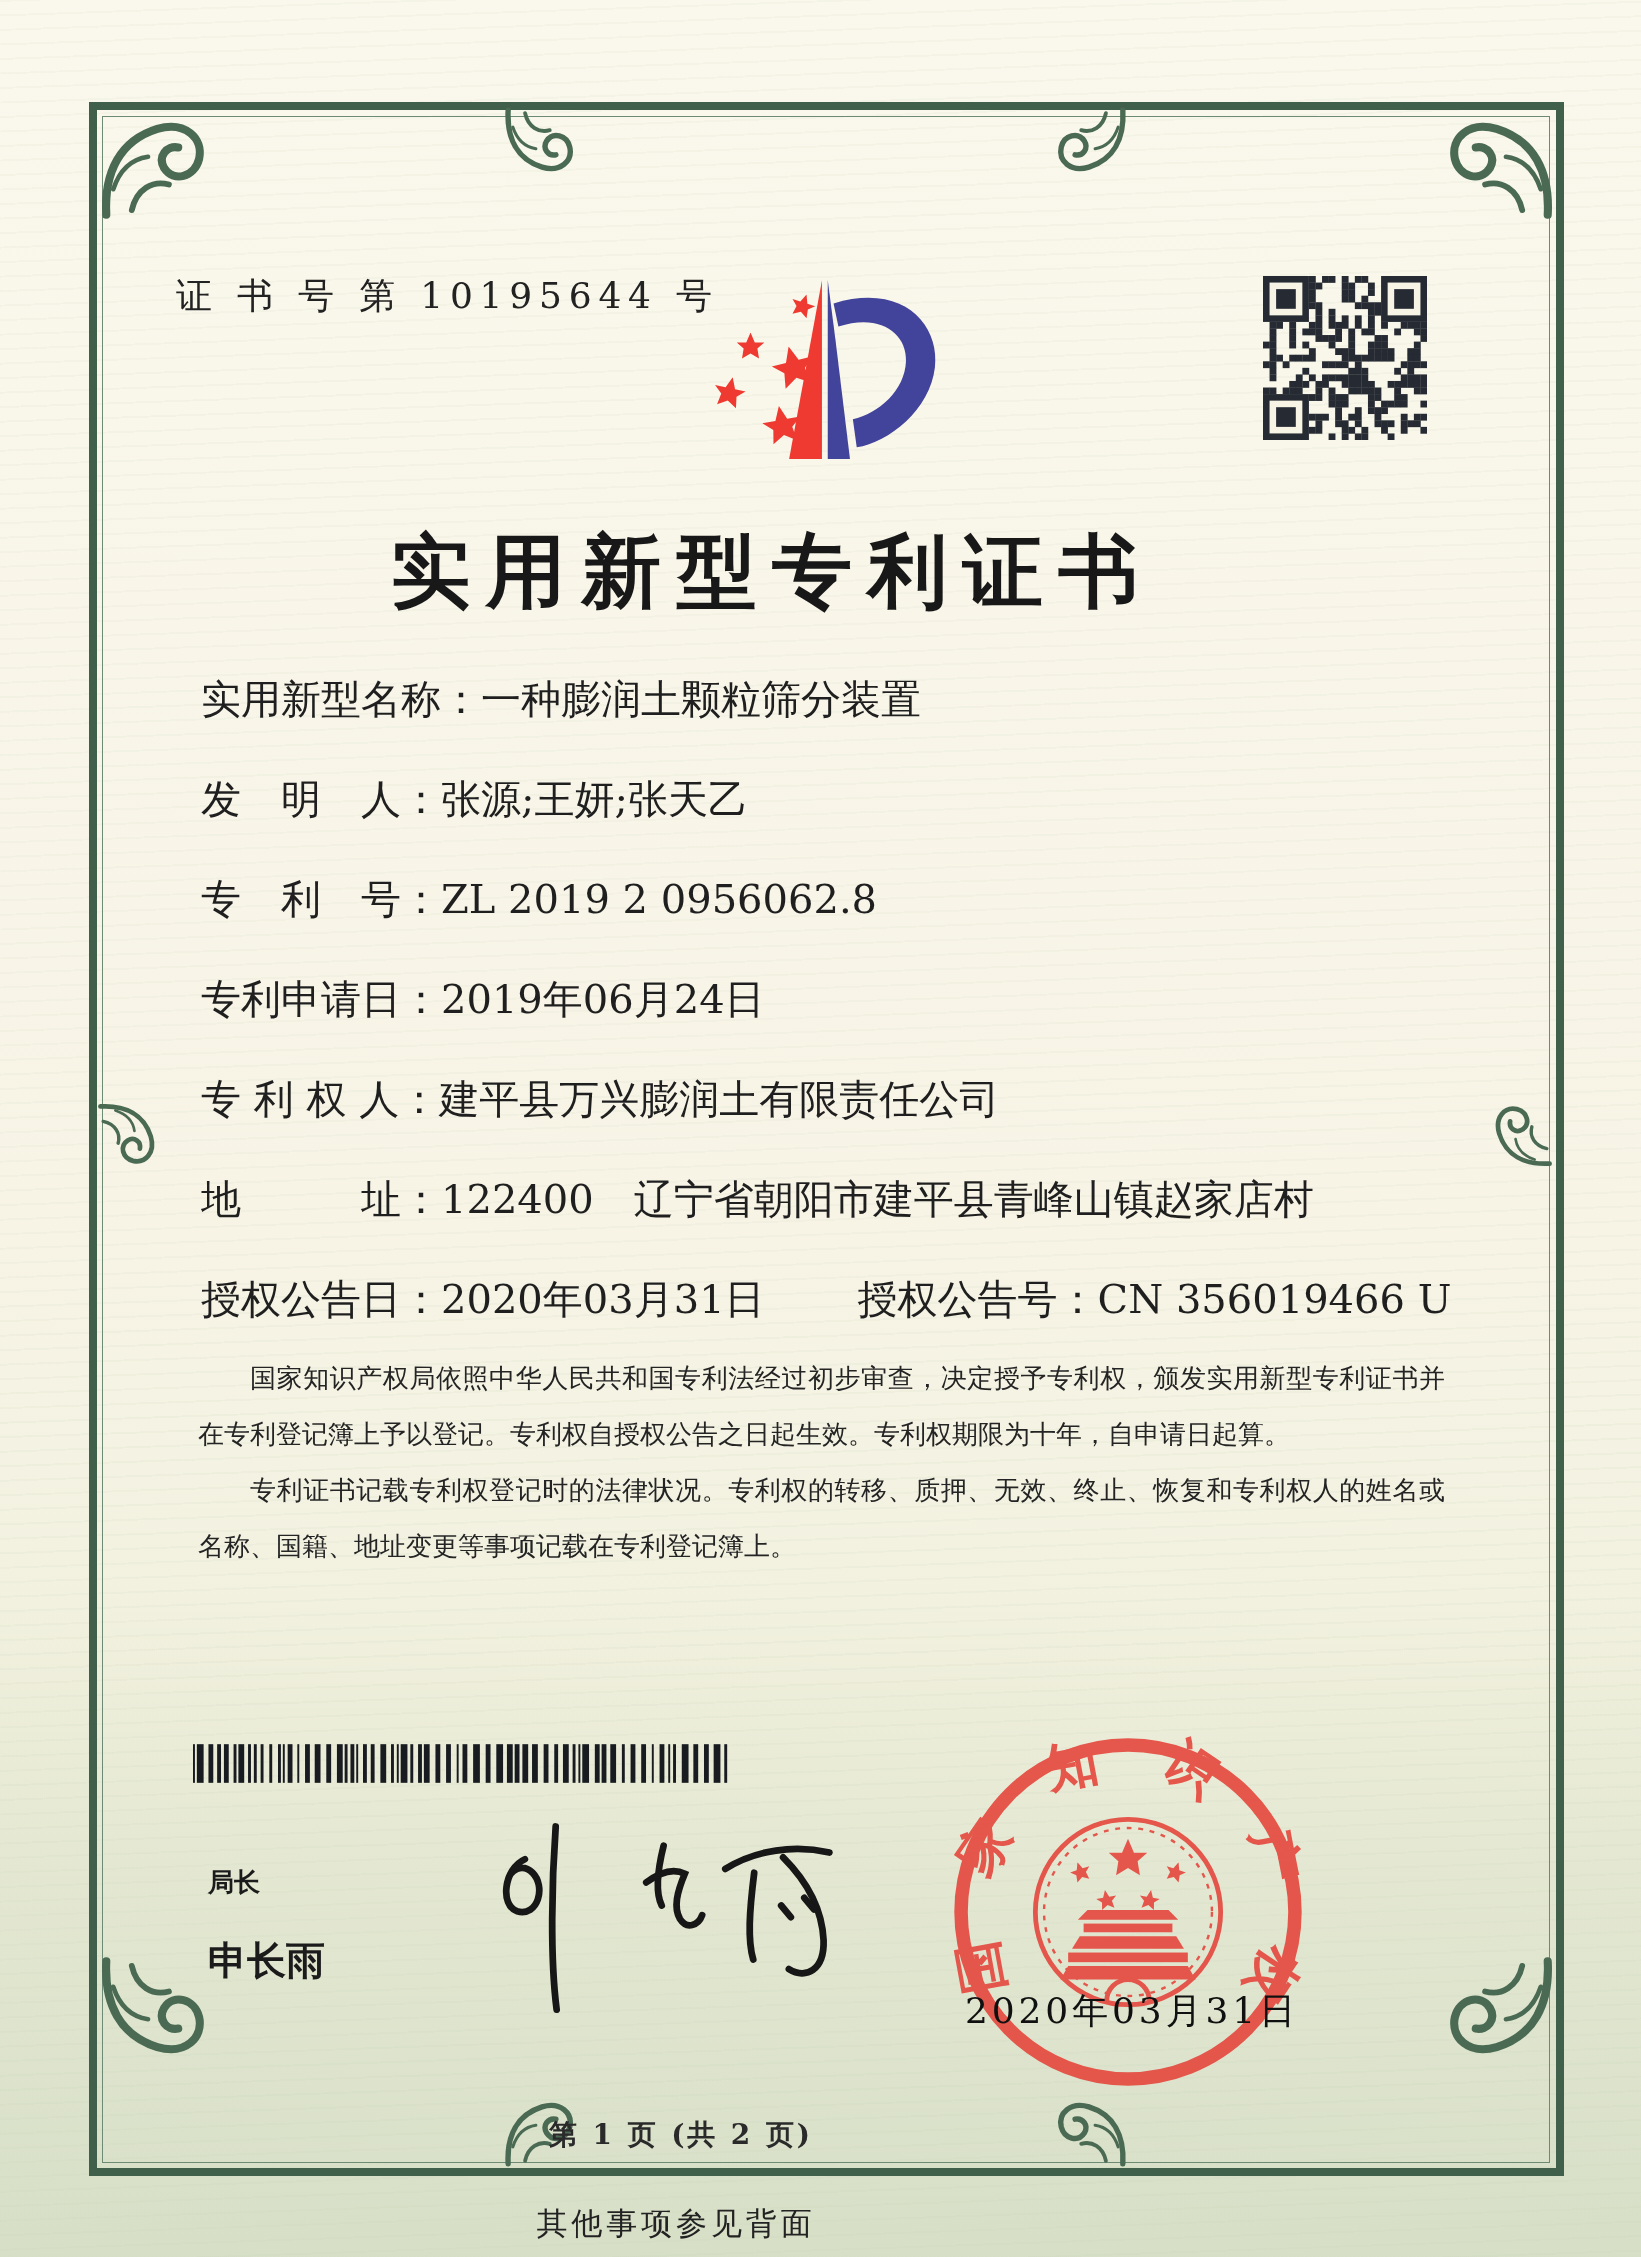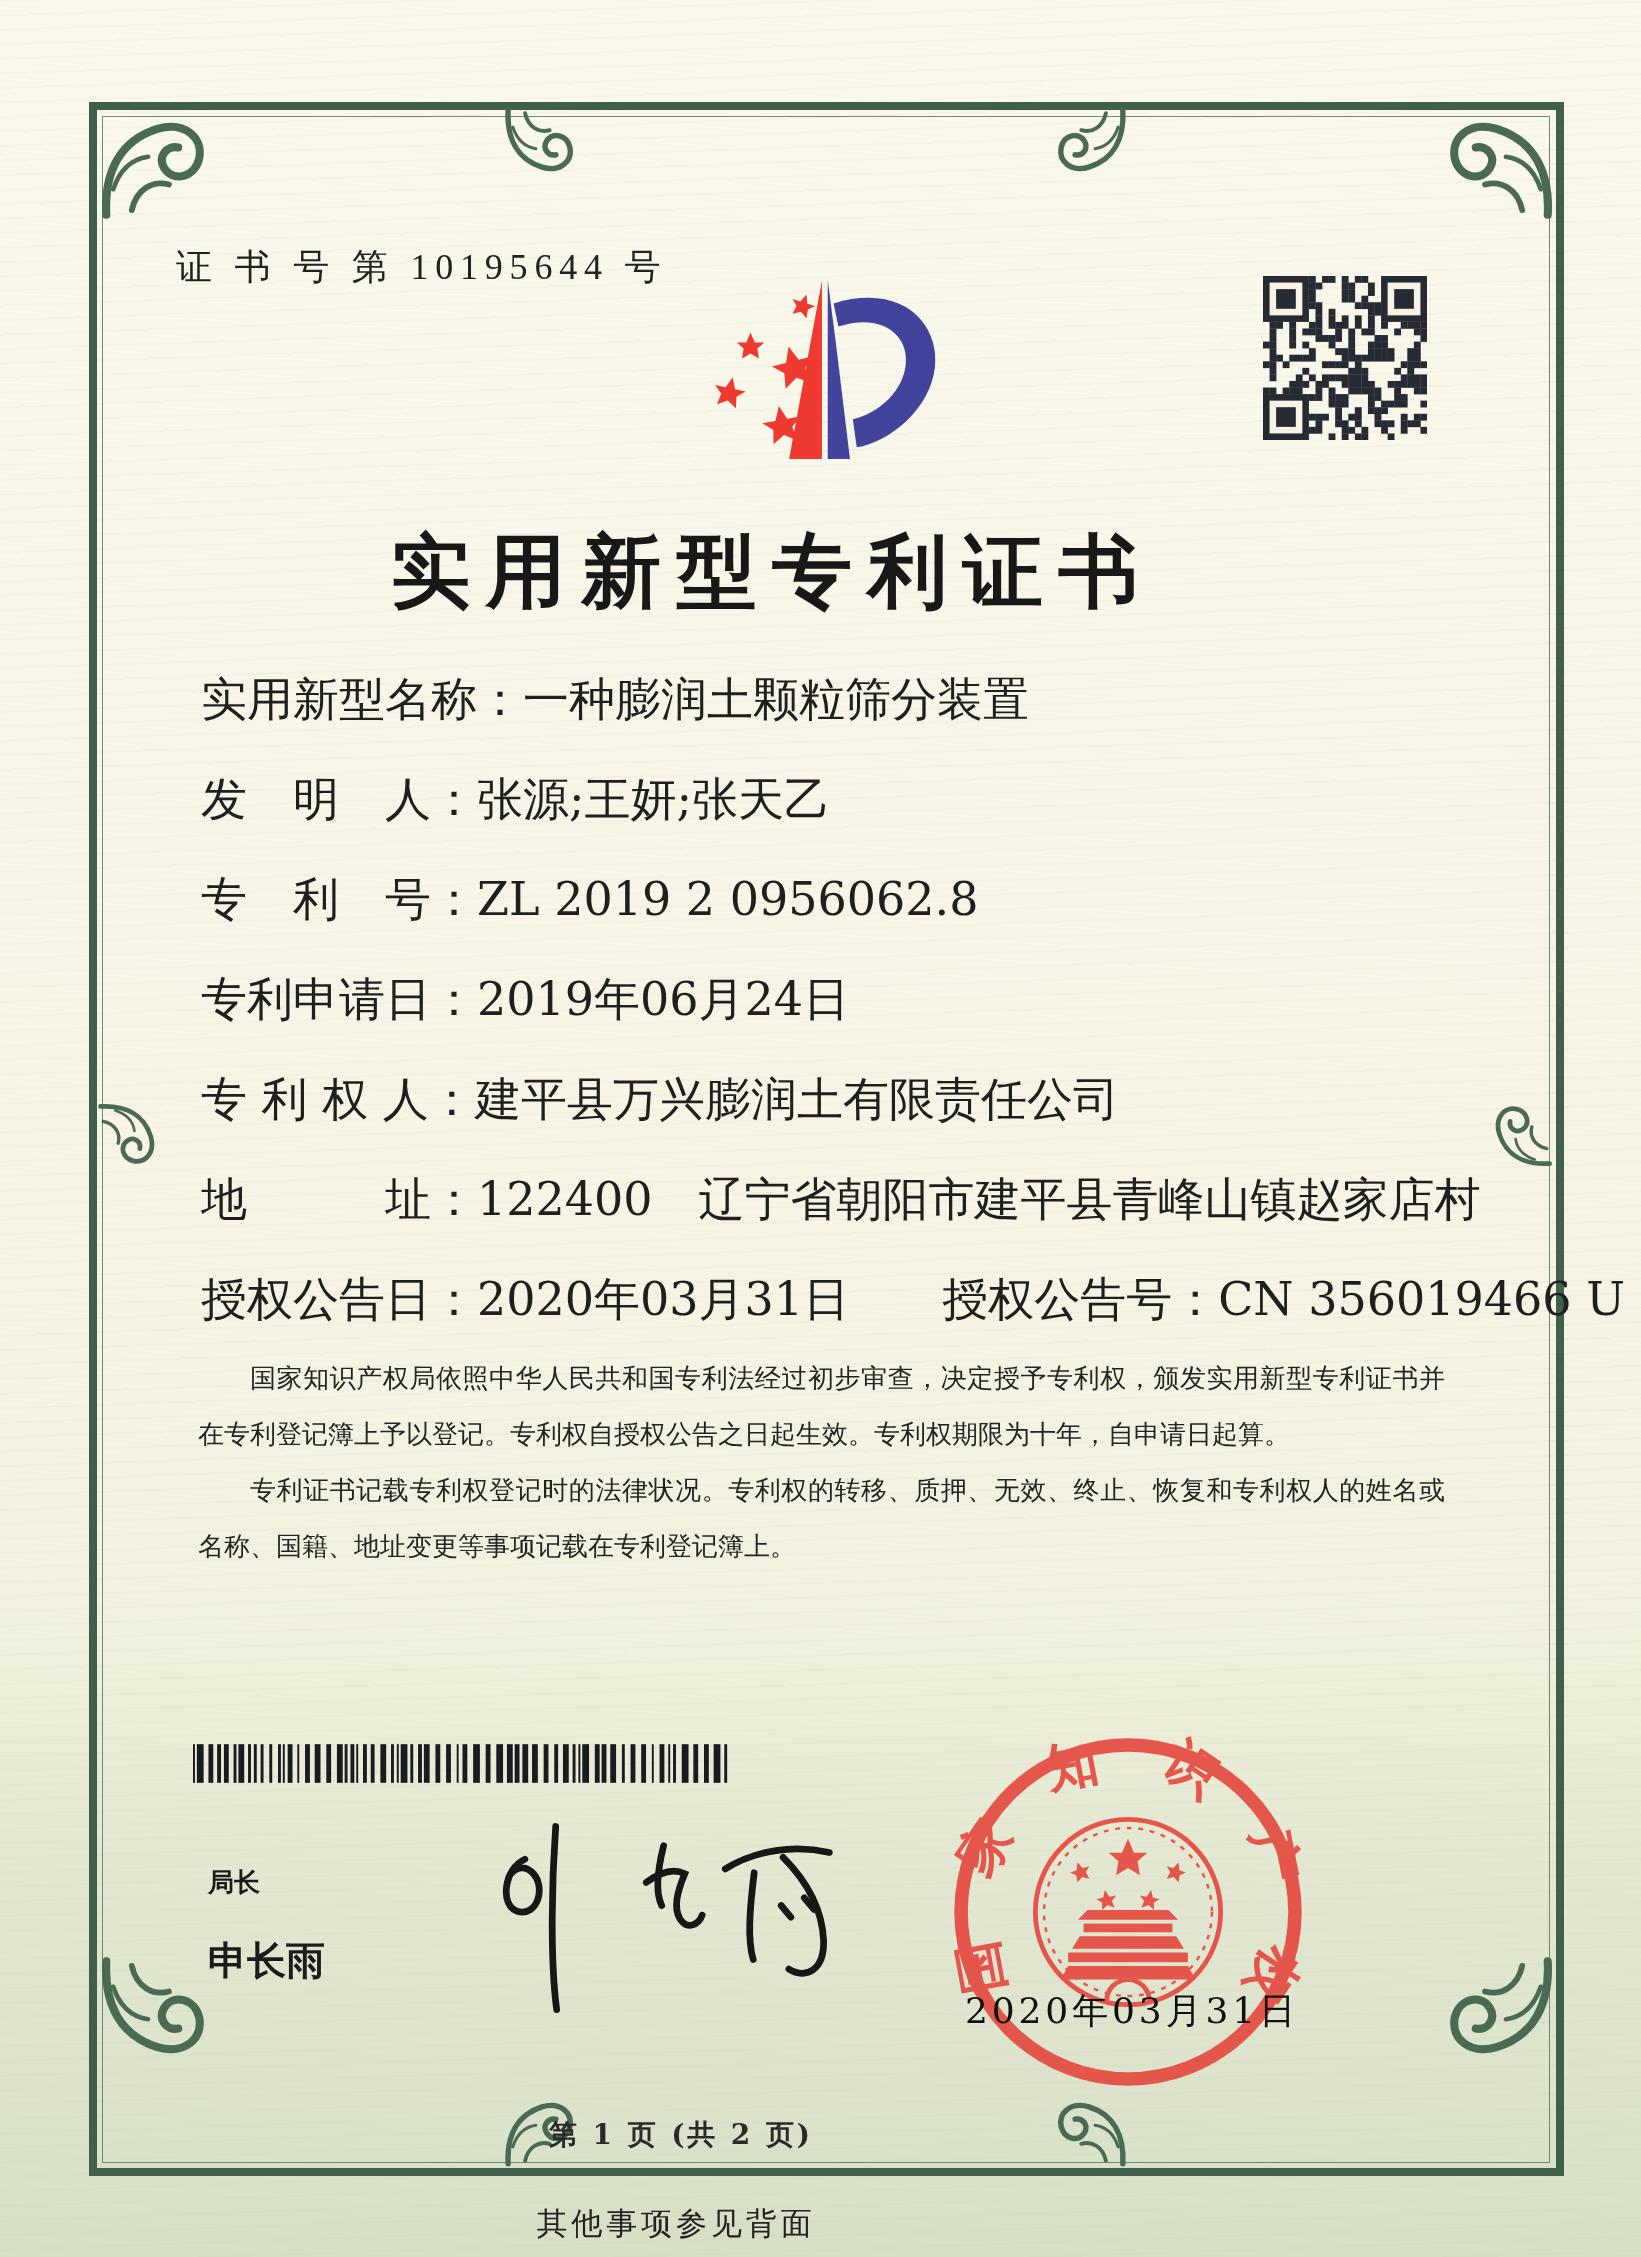--- a/index.html
+++ b/index.html
@@ -14,29 +14,29 @@
   .texture2 { position:absolute; left:0; top:1593px; width:100%; height:664px; pointer-events:none;
     background:linear-gradient(180deg, rgba(200,212,183,0) 0%, rgba(200,212,183,.30) 45%, rgba(193,207,178,.45) 100%); }
 
   
   .frame-outer { position:absolute; left:89px; top:102px; width:1475px; height:2074px;
     border:8.7px solid #41604c; }
   .frame-inner { position:absolute; left:102px; top:116px; width:1448px; height:2047px;
     border:1.9px solid #6d8a74; }
   .ornament { position:absolute; color:#4a6a53; }
 
-  .cert-number { position:absolute; left:176px; top:243px; font-size:36px; letter-spacing:6.8px; color:#222;font-family:Liberation Serif, serif; }
+  .cert-number { position:absolute; left:176px; top:272px; font-size:36px; letter-spacing:6.8px; color:#222; }
 
   .logo { position:absolute; left:681px; top:253px; width:280px; height:237px; }
   .qr { position:absolute; left:1263px; top:276px; width:164px; height:164px; }
 
   .title { position:absolute; left:772px; top:519px; transform:translateX(-50%);
     font-size:80px; font-weight:bold; letter-spacing:15.4px; white-space:nowrap; color:#181818; }
 
-  .fields { position:absolute; left:201px; top:678px; width:1255px; font-size:46px; }
+  .fields { position:absolute; left:201px; top:678px; width:1255px; font-size:40px; }
   .field-row { height:42px; line-height:42px; margin-bottom:58px; white-space:nowrap; display:flex; }
   .field-row .lbl { flex:0 0 auto; }
   .field-row .val { flex:0 0 auto; }
   .pair2 { margin-left:93px; display:flex; }
 
   .paras { position:absolute; left:198px; top:1350px; width:1247px; font-size:26px;
     line-height:56px; text-align:justify; text-justify:inter-ideograph; color:#242424; }
   .paras p { text-indent:2em; }
 
   .barcode { position:absolute; left:193px; top:1744px; width:539px; height:39px; }

